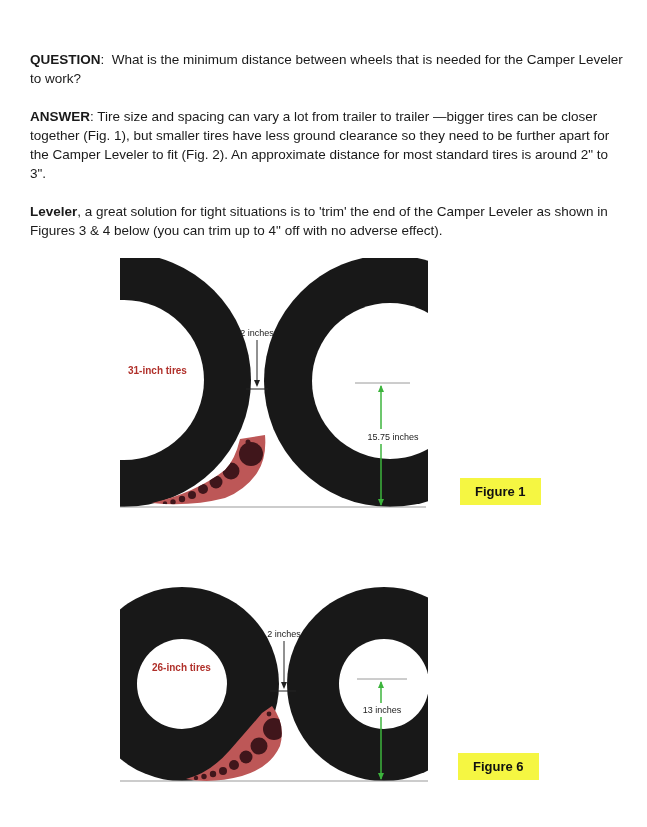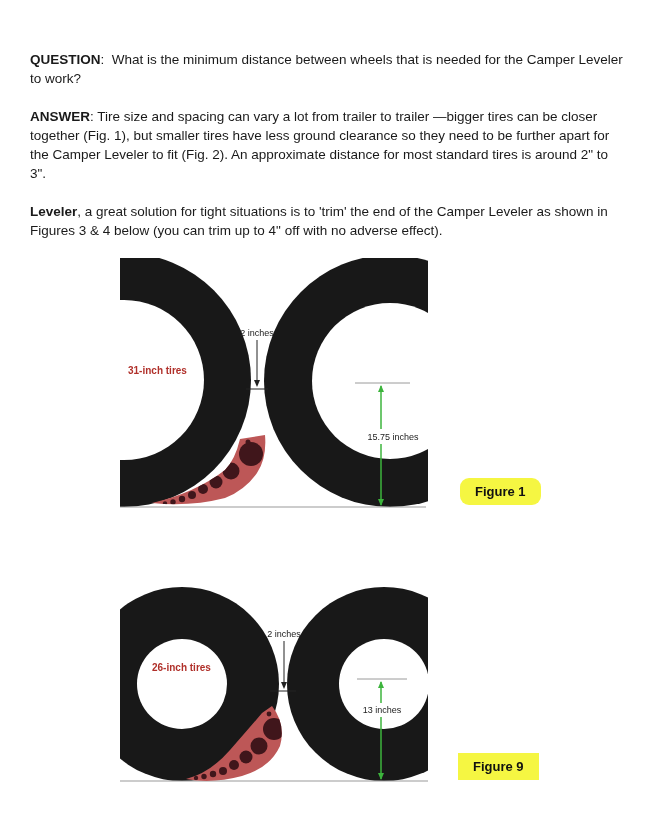--- a/index.html
+++ b/index.html
@@ -103,21 +103,21 @@
       <line class="measure-gray" x1="235" y1="125" x2="290" y2="125"></line>
       <line class="greenline" x1="261" y1="128" x2="261" y2="247"></line>
       <polygon class="greenhead" points="258,134 264,134 261,127"></polygon>
       <polygon class="greenhead" points="258,241 264,241 261,248"></polygon>
       <rect class="label-bg" x="244" y="171" width="58" height="15"></rect>
       <text class="measure-label" x="273" y="182" text-anchor="middle">15.75 inches</text>
     </g>
 
     <text class="tire-label" x="8" y="116">31-inch tires</text>
   </svg>
-  <div class="caption" style="left:460px; top:478px;border-radius:9px;">Figure 1</div>
+  <div class="caption" style="left:460px; top:478px;">Figure 1</div>
 
   <svg class="figure" style="left:120px; top:575px;" width="308" height="215" viewBox="0 0 308 215">
     <defs>
       <clipPath id="wedgeclip2">
         <path d="M 66 204 Q 90 198 110 175 Q 132 150 142 138 L 152 131 Q 166 149 160 171 Q 150 193 122 201 Q 92 209 66 204 Z"></path>
       </clipPath>
     </defs>
 
     <g class="tire">
       <circle cx="62" cy="109" r="97"></circle>
@@ -152,15 +152,15 @@
       <line class="measure-gray" x1="237" y1="104" x2="287" y2="104"></line>
       <line class="greenline" x1="261" y1="107" x2="261" y2="204"></line>
       <polygon class="greenhead" points="258,113 264,113 261,106"></polygon>
       <polygon class="greenhead" points="258,198 264,198 261,205"></polygon>
       <rect class="label-bg" x="238" y="128" width="48" height="14"></rect>
       <text class="measure-label" x="262" y="138" text-anchor="middle">13 inches</text>
     </g>
 
     <text class="tire-label" x="32" y="96">26-inch tires</text>
   </svg>
-  <div class="caption" style="left:458px; top:753px;">Figure 9</div>
+  <div class="caption" style="left:458px; top:753px;">Figure 6</div>
 
 </div>
 
 </body></html>

